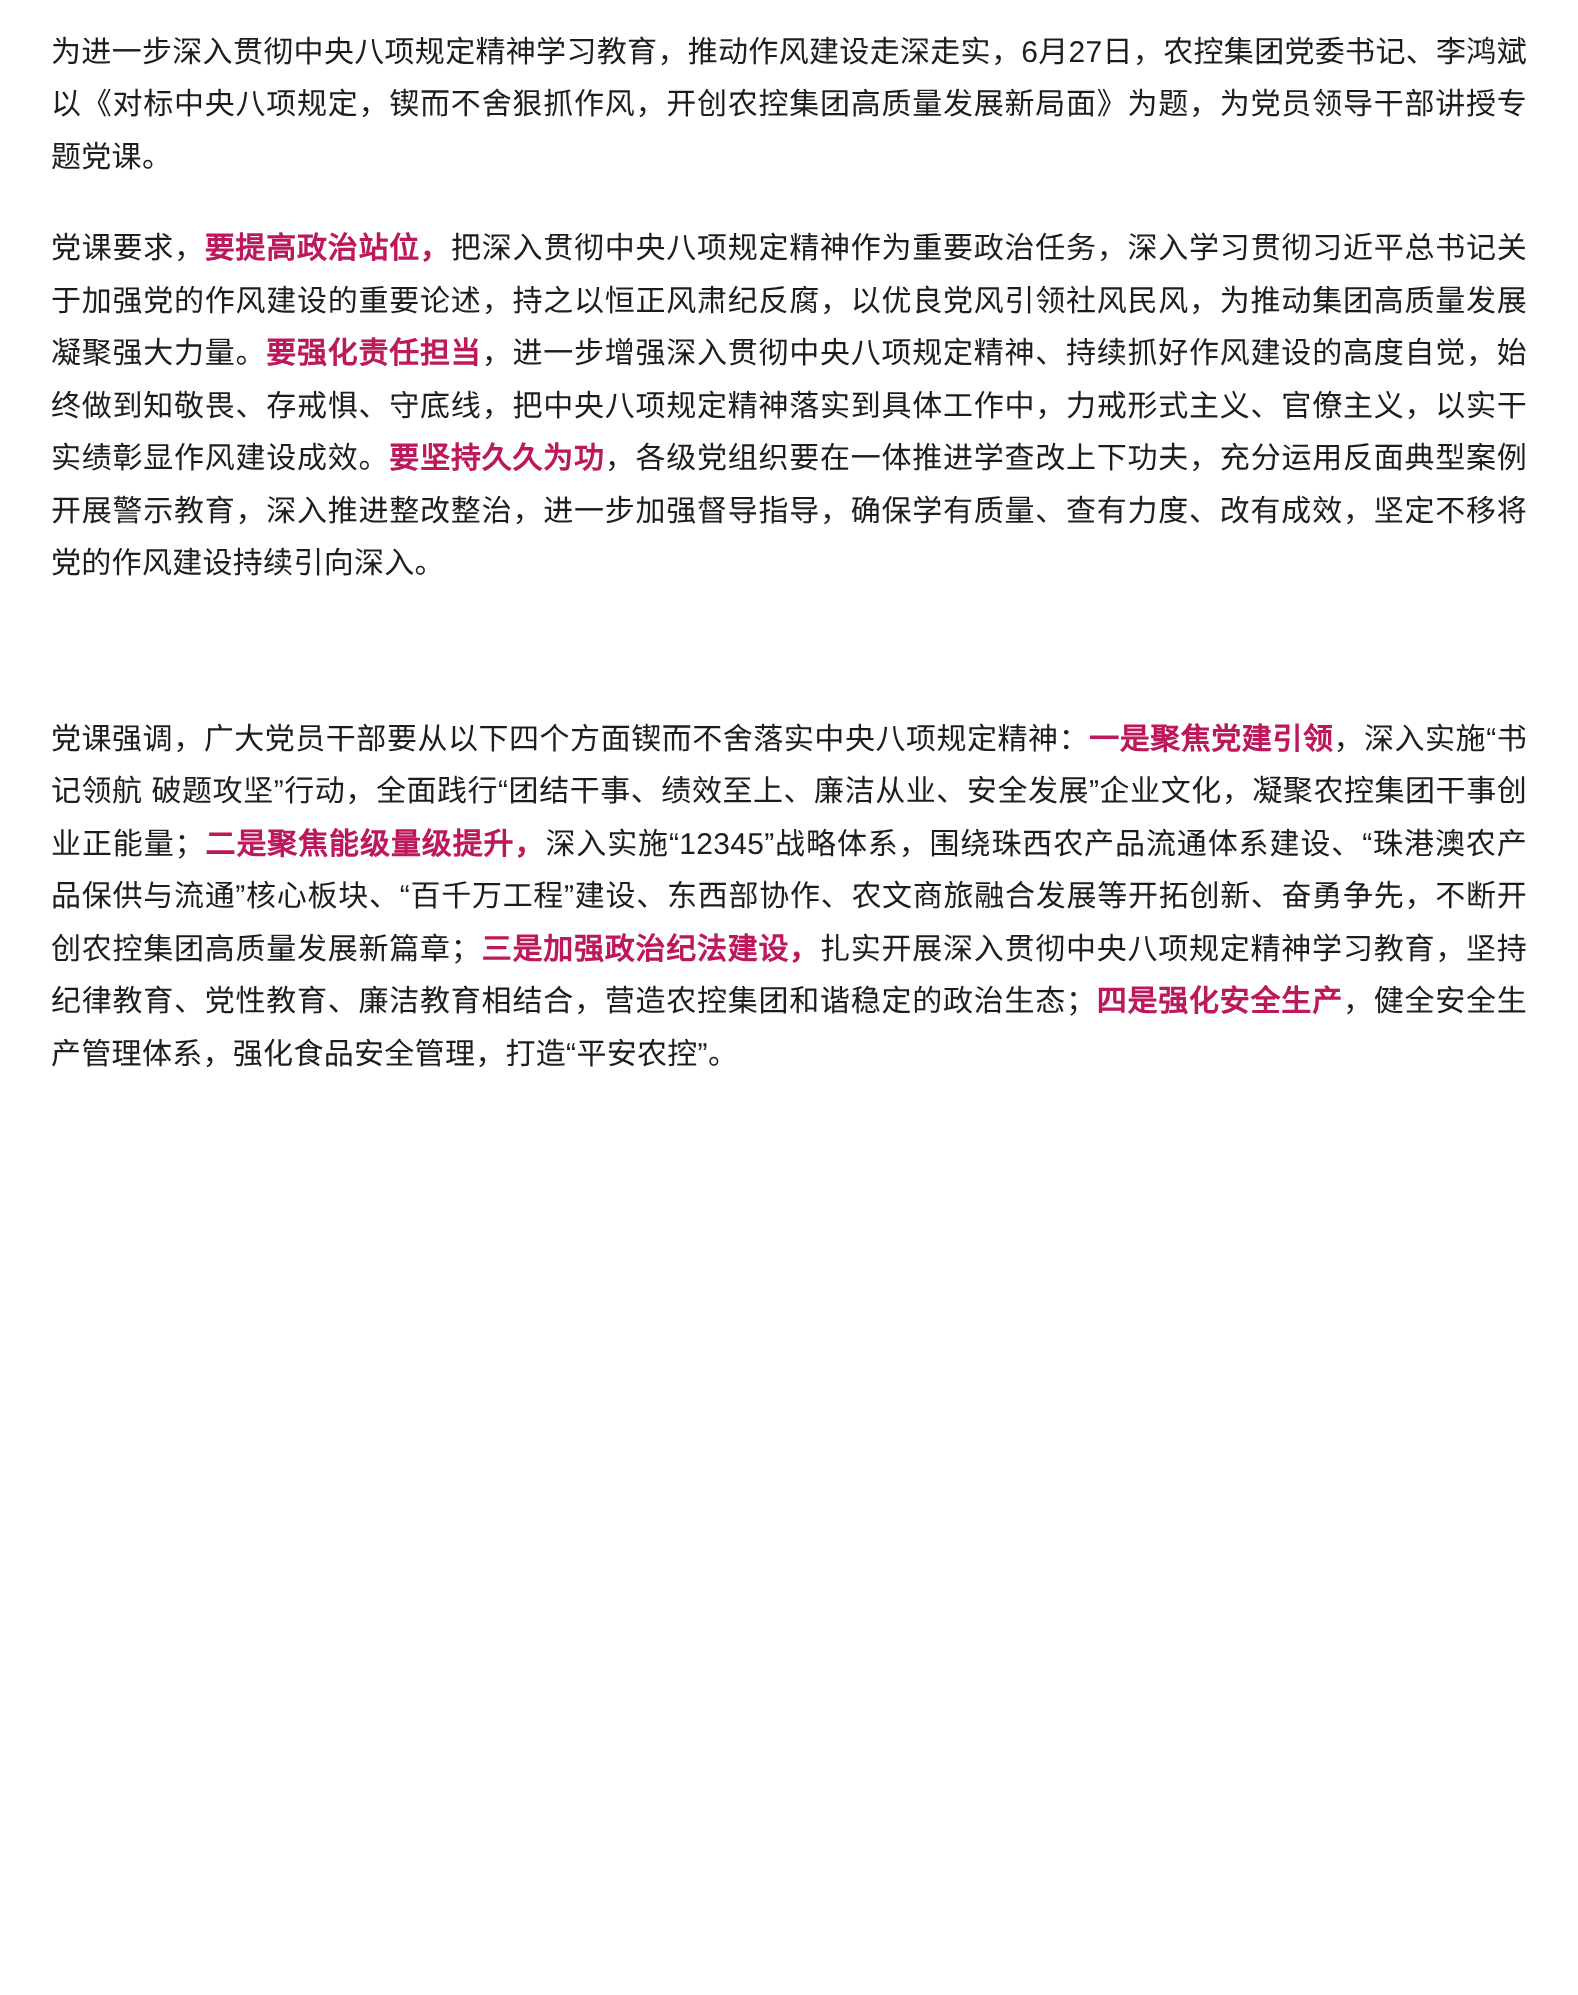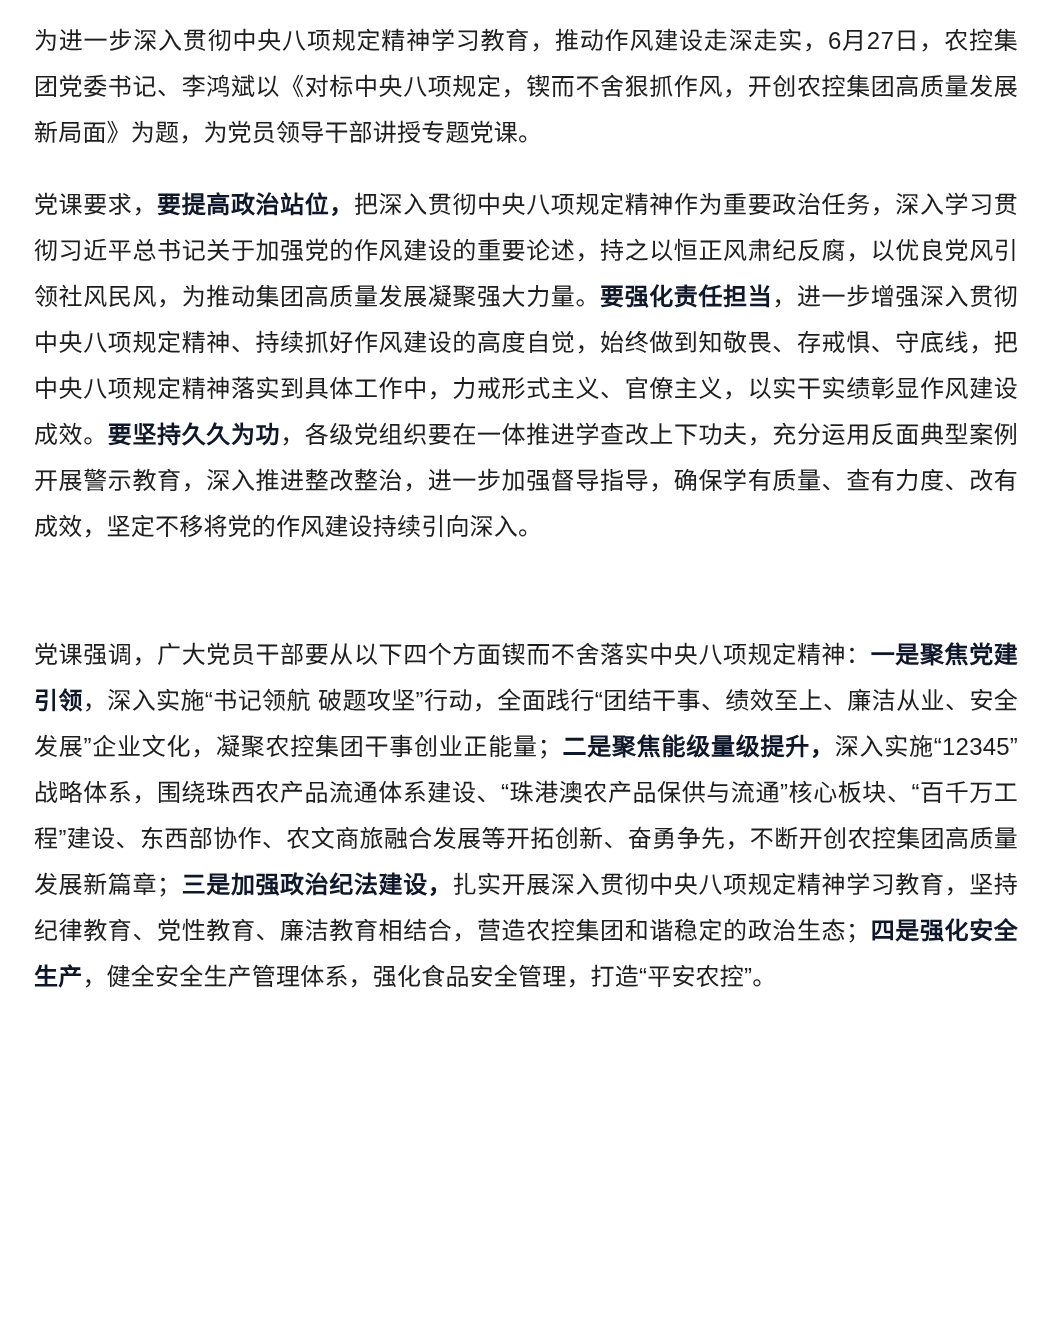--- a/index.html
+++ b/index.html
@@ -15,34 +15,34 @@
     -webkit-font-smoothing: antialiased;
   }
   .page {
     width: 1052px;
     min-height: 1330px;
     box-sizing: border-box;
     padding: 18px 34px 0 34px;
     position: relative;
   }
   .para {
-    font-size: 24px;
-    line-height: 46px;
+    font-size: 20px;
+    line-height: 35px;
     letter-spacing: 0.2px;
     text-align: justify;
     text-justify: inter-ideograph;
     margin: 0 0 26px 0;
     color: #1d1d1d;
   }
   .gap-large {
     height: 56px;
   }
   b, strong {
     font-weight: 700;
-    color: #0f172a;
+    color: #be185d;
   }
 </style>
 </head>
 <body>
 
 <div class="page">
 
   <p class="para"><span>为进一步深入贯彻中央八项规定精神学习教育，推动作风建设走深走实，6月27日，农控集团党委书记、李鸿斌以《对标中央八项规定，锲而不舍狠抓作风，开创农控集团高质量发展新局面》为题，为党员领导干部讲授专题党课。</span></p>
   <p class="para"><span>党课要求，</span><strong>要提高政治站位，</strong><span>把深入贯彻中央八项规定精神作为重要政治任务，深入学习贯彻习近平总书记关于加强党的作风建设的重要论述，持之以恒正风肃纪反腐，以优良党风引领社风民风，为推动集团高质量发展凝聚强大力量。</span><strong>要强化责任担当</strong><span>，进一步增强深入贯彻中央八项规定精神、持续抓好作风建设的高度自觉，始终做到知敬畏、存戒惧、守底线，把中央八项规定精神落实到具体工作中，力戒形式主义、官僚主义，以实干实绩彰显作风建设成效。</span><strong>要坚持久久为功</strong><span>，各级党组织要在一体推进学查改上下功夫，充分运用反面典型案例开展警示教育，深入推进整改整治，进一步加强督导指导，确保学有质量、查有力度、改有成效，坚定不移将党的作风建设持续引向深入。</span></p>
 

